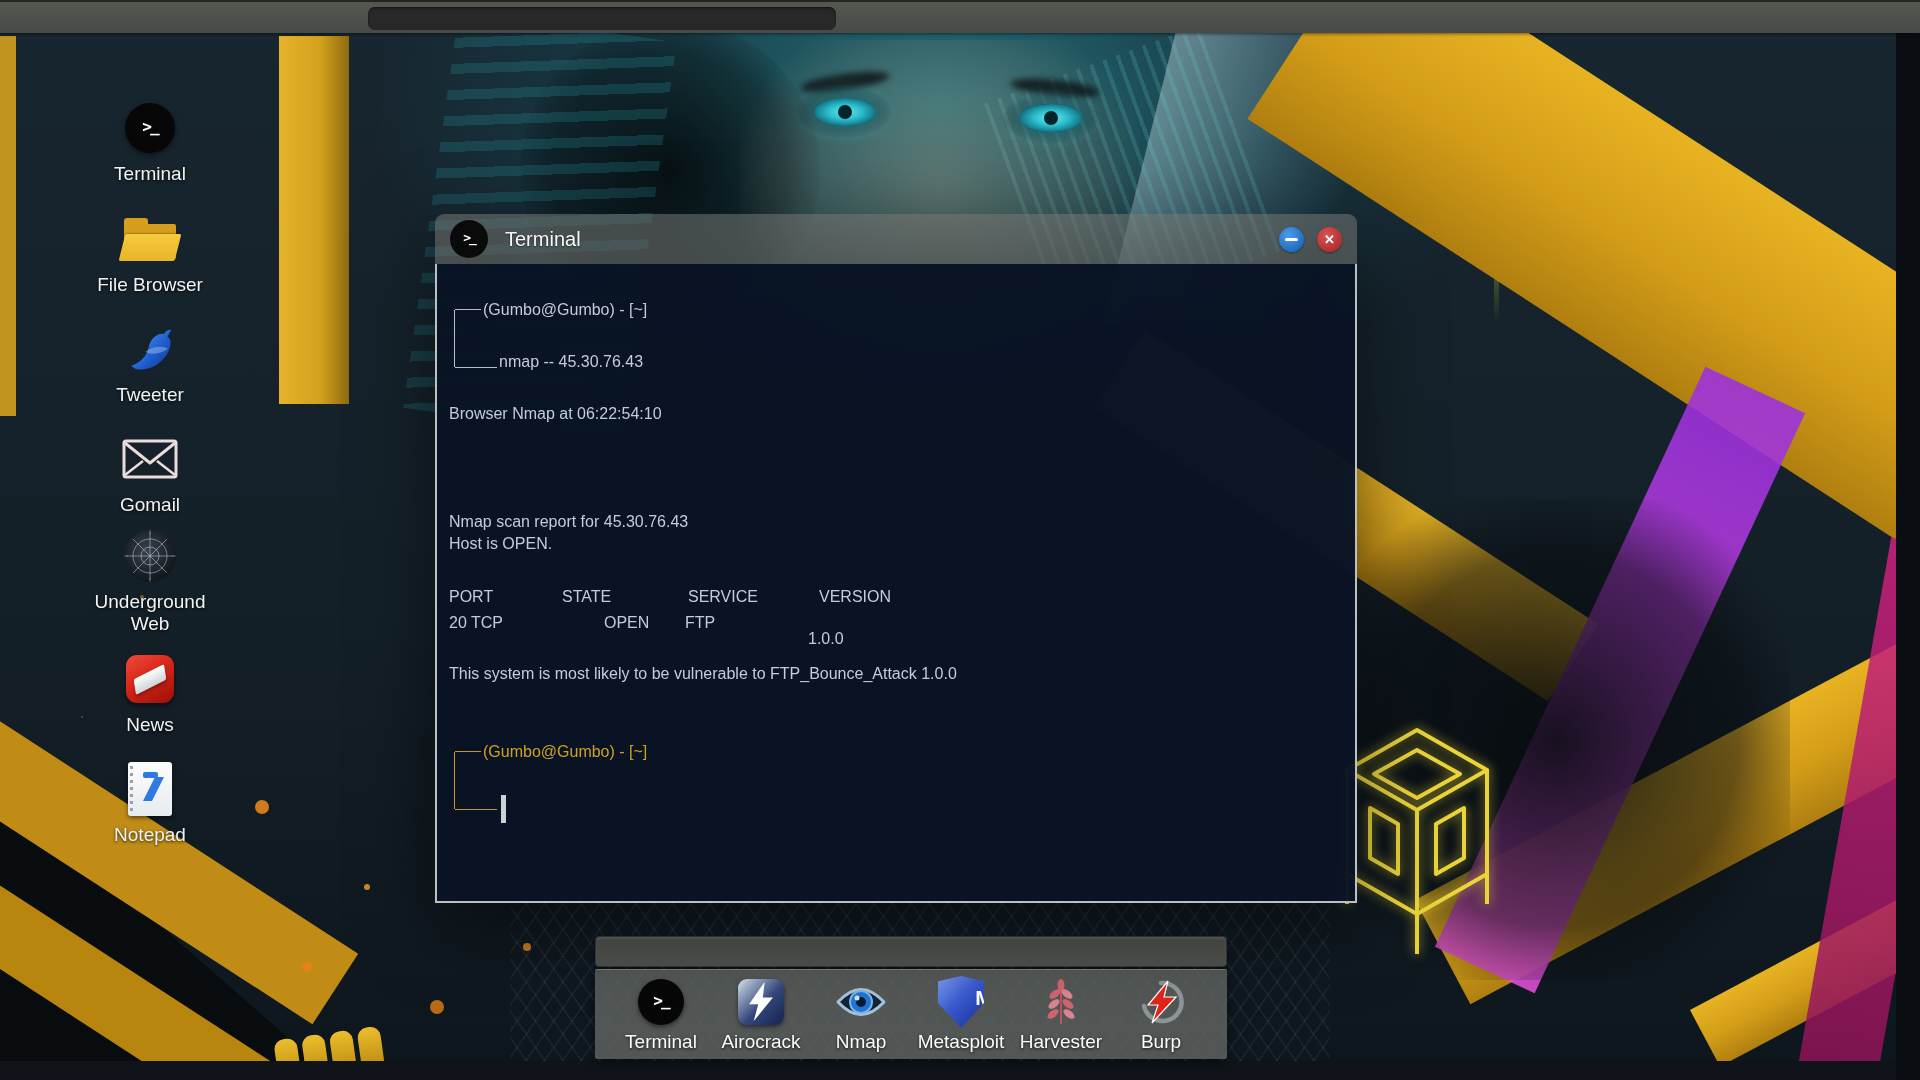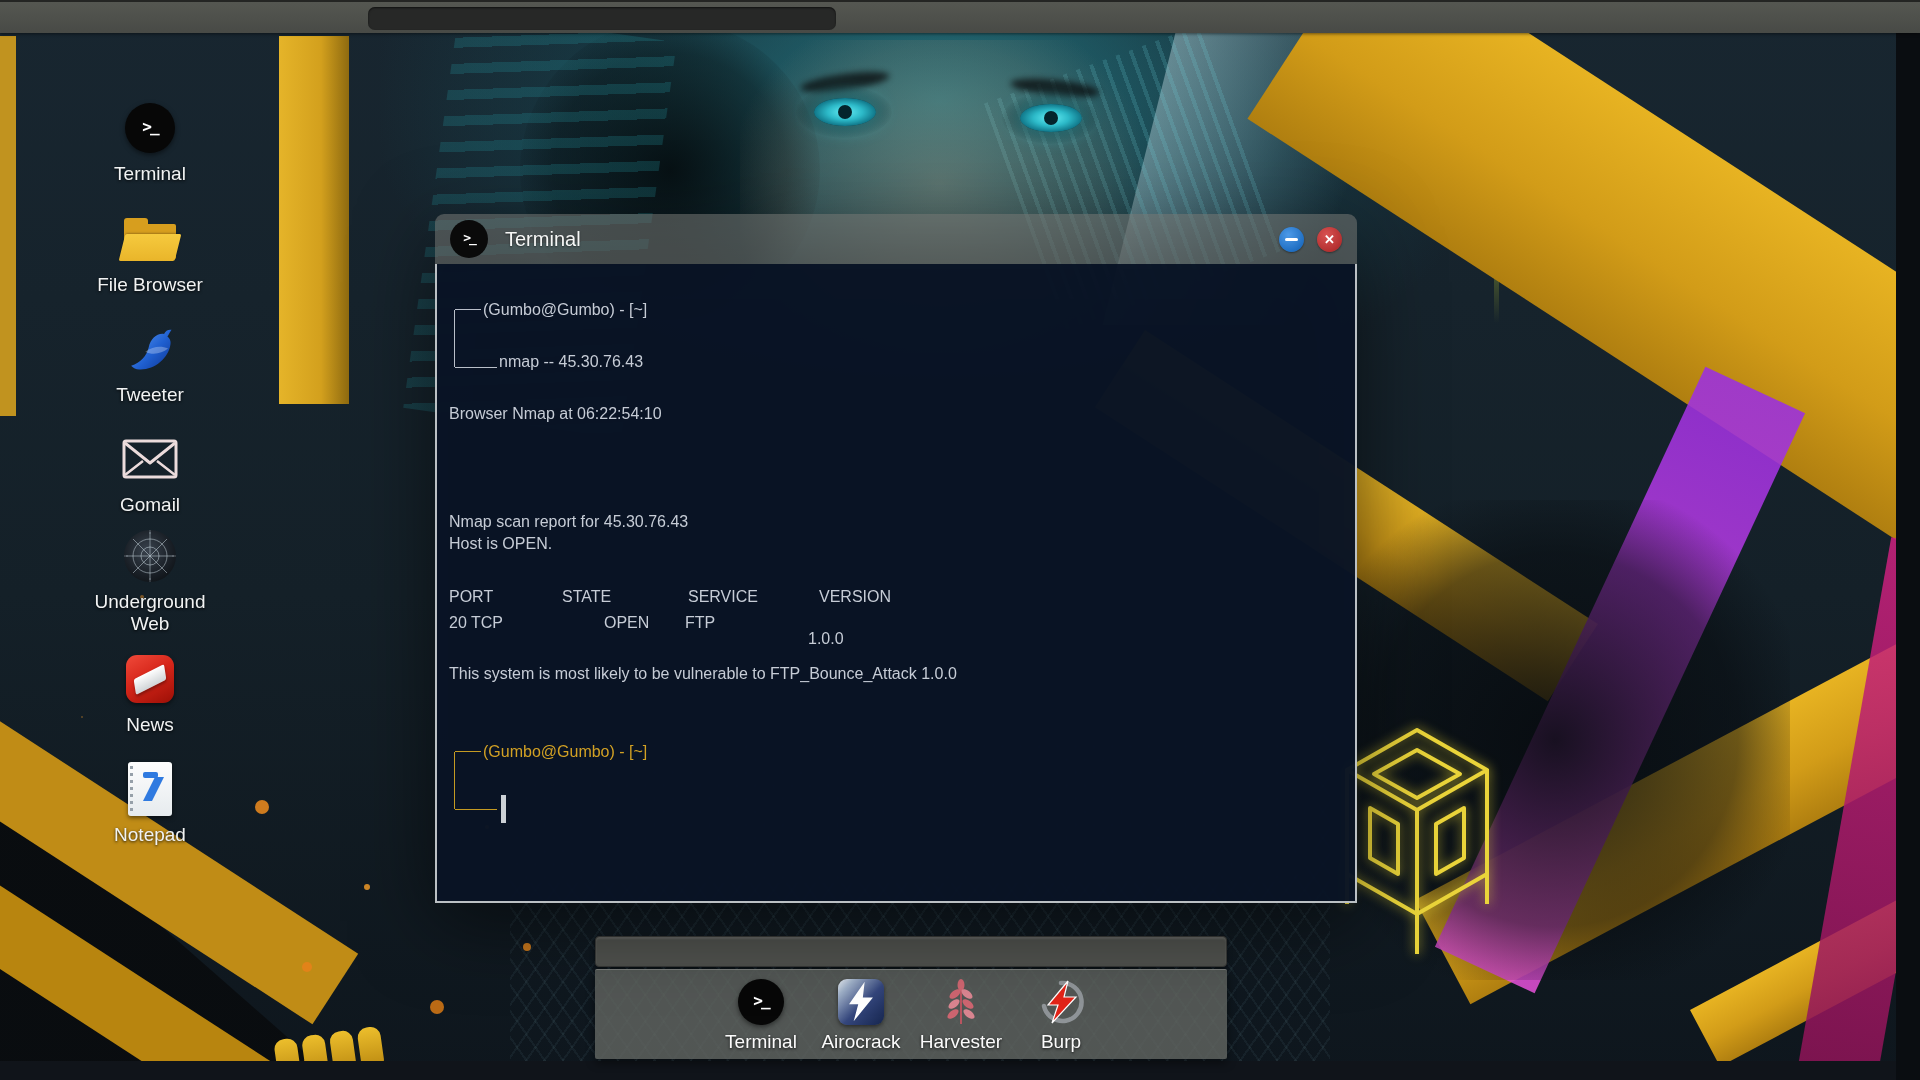--- a/index.html
+++ b/index.html
@@ -352,21 +352,40 @@
 
   <div class="dock-item">
     <div class="art">
         <div class="ic-air">
           <div class="bolt"></div>
         </div>
       </div>
     <div class="dock-label">Airocrack</div>
   </div>
 
-
+  <div class="dock-item">
+    <div class="art">
+      <svg width="52" height="36" viewBox="0 0 52 36">
+        <path d="M3 18 Q26 -7 49 18 Q26 43 3 18 Z" fill="#10263a" stroke="#a8c2da" stroke-width="3" stroke-linejoin="round"></path>
+        <circle cx="26" cy="18" r="11" fill="#1e77d3" stroke="#7fb4e8" stroke-width="2"></circle>
+        <circle cx="26" cy="18" r="5" fill="#071c30"></circle>
+        <circle cx="22" cy="14" r="2.5" fill="#cfe9ff"></circle>
+      </svg>
+    </div>
+    <div class="dock-label">Nmap</div>
+  </div>
+
+  <div class="dock-item">
+    <div class="art">
+        <div class="ic-meta">
+      <span class="letter">M</span>
+        </div>
+      </div>
+    <div class="dock-label">Metasploit</div>
+  </div>
 
   <div class="dock-item">
     <div class="art">
       <svg width="36" height="50" viewBox="0 0 36 50">
         <path d="M18 6 V47" stroke="#b85560" stroke-width="2"></path>
         <ellipse cx="18" cy="8" rx="3.5" ry="6" fill="#cd6570"></ellipse>
         <ellipse cx="12" cy="17" rx="6.5" ry="3.4" fill="#cd6570" transform="rotate(-38 12 17)"></ellipse>
         <ellipse cx="24" cy="17" rx="6.5" ry="3.4" fill="#d98590" transform="rotate(38 24 17)"></ellipse>
         <ellipse cx="11" cy="27" rx="6.5" ry="3.4" fill="#d98590" transform="rotate(-38 11 27)"></ellipse>
         <ellipse cx="25" cy="27" rx="6.5" ry="3.4" fill="#cd6570" transform="rotate(38 25 27)"></ellipse>

